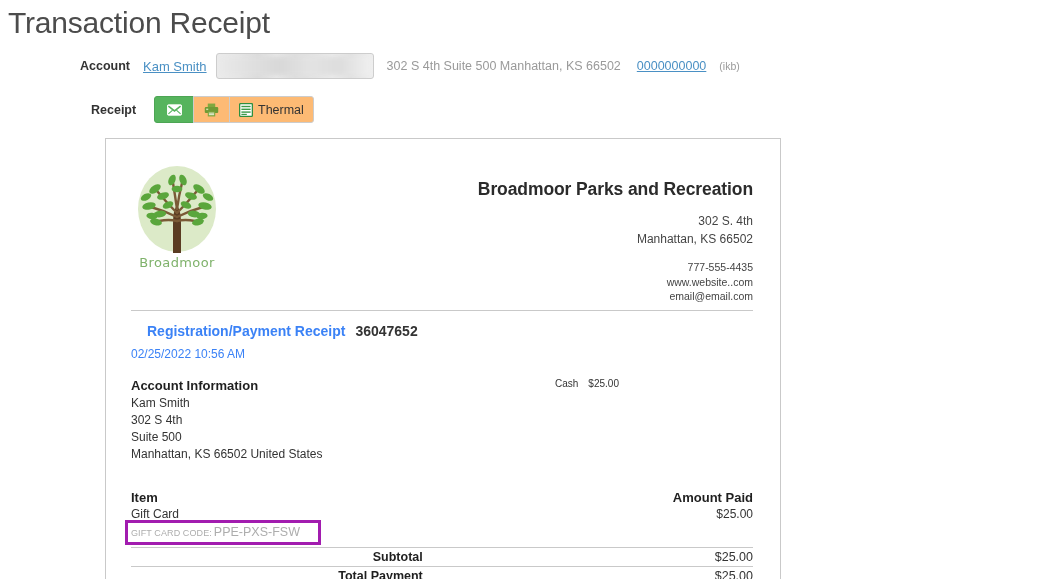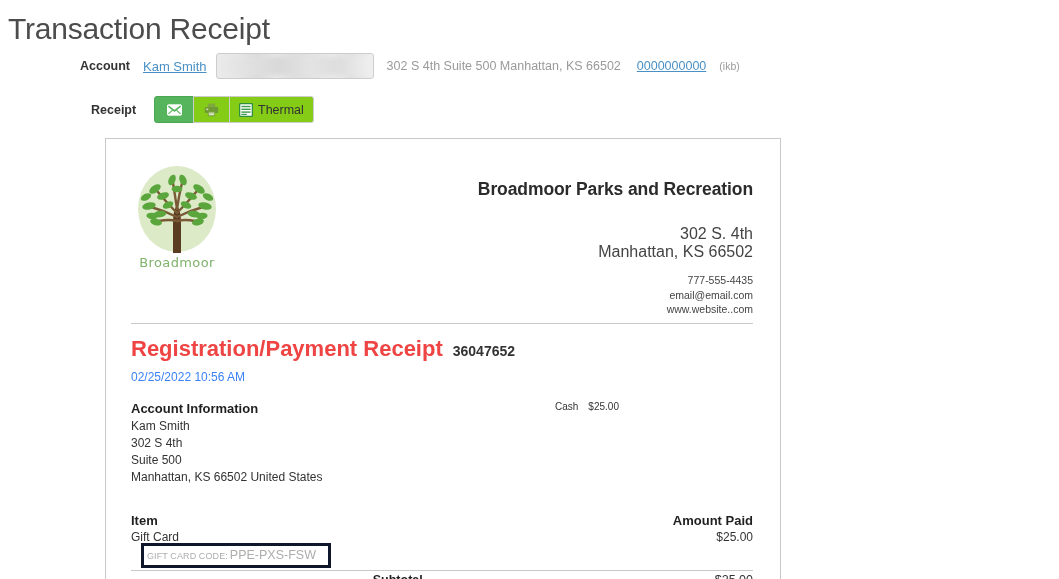--- a/index.html
+++ b/index.html
@@ -13,21 +13,21 @@
     font-family: "Liberation Sans", sans-serif;
     color: #333333;
     overflow: hidden;
     position: relative;
   }
 
   
   .page-title {
     position: absolute;
     left: 8px;
-    top: 12px;
+    top: 6px;
     font-size: 30px;
     font-weight: 300;
     color: #4c4c4c;
     letter-spacing: -0.2px;
     white-space: nowrap;
   }
 
   
   .form-row {
     position: absolute;
@@ -90,21 +90,21 @@
   
   .btn-group {
     display: flex;
     margin-left: 8px;
     align-items: stretch;
   }
   .btn {
     height: 27px;
     box-sizing: border-box;
     border: 1px solid #ccc;
-    background: #84cc16;
+    background: #fdba74;
     display: flex;
     align-items: center;
     justify-content: center;
     cursor: pointer;
     padding: 0 9px;
     font-size: 12.5px;
     color: #333;
   }
   .btn + .btn { margin-left: -1px; }
   .btn-email {
@@ -162,23 +162,23 @@
     text-align: right;
     padding-top: 26px;
   }
   .org-name {
     font-size: 17.5px;
     font-weight: bold;
     color: #2b2b2b;
     letter-spacing: -0.1px;
   }
   .org-addr {
-    font-size: 16px;
+    font-size: 12px;
     color: #444;
-    margin-top: 25px;
+    margin-top: 12px;
     line-height: 18px;
   }
   .org-contact {
     font-size: 10.5px;
     color: #444;
     margin-top: 12px;
     line-height: 14.5px;
   }
 
   .divider {
@@ -188,23 +188,24 @@
   }
 
   
   .rc-title-line {
     margin-top: 12px;
     display: flex;
     align-items: baseline;
     gap: 10px;
   }
   .rc-title {
-    font-size: 22px;
-    font-weight: bold;
-    color: #ef4444;
+    font-size: 14px;
+    font-weight: bold;
+    color: #3b82f6;
+    margin-left: 16px;
   }
   .rc-number {
     font-size: 14px;
     font-weight: bold;
     color: #333;
     font-family: Liberation Sans, sans-serif;
   }
   .rc-date {
     font-size: 12px;
     color: #3b82f6;
@@ -253,28 +254,27 @@
     color: #333;
     margin-top: 2px;
   }
   .giftcode-wrap {
     position: relative;
     margin-top: 1px;
     height: 17px;
   }
   .giftcode {
     display: inline-block;
-    border: 3px solid #0f172a;
-    padding: 0 12px 1px 3px;
+    border: 3px solid #a21caf;
+    padding: 0 18px 1px 3px;
     position: absolute;
     left: -6px;
     top: -2px;
     white-space: nowrap;
     line-height: 15px;
-    margin-left: 16px;
   }
   .gc-label {
     font-size: 9px;
     color: #adadad;
     letter-spacing: 0.1px;
   }
   .gc-value {
     font-size: 12.5px;
     color: #adadad;
     margin-left: 2px;
@@ -407,22 +407,22 @@
       </div>
 
       <div class="org-block">
         <div class="org-name">Broadmoor Parks and Recreation</div>
         <div class="org-addr">
           <div>302 S. 4th</div>
           <div>Manhattan, KS 66502</div>
         </div>
         <div class="org-contact">
           <div>777-555-4435</div>
+          <div>www.website..com</div>
           <div>email@email.com</div>
-          <div>www.website..com</div>
         </div>
       </div>
     </div>
 
     <hr class="divider">
 
     <div class="rc-title-line">
       <span class="rc-title">Registration/Payment Receipt</span>
       <span class="rc-number">36047652</span>
     </div>

